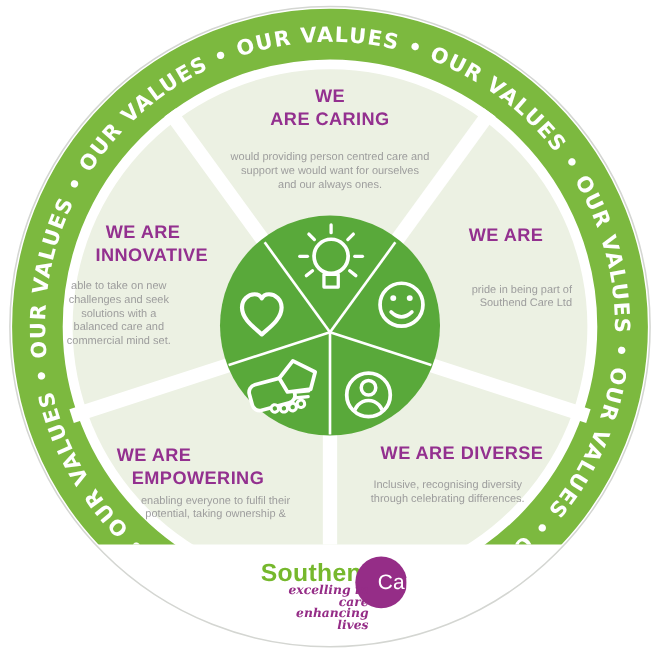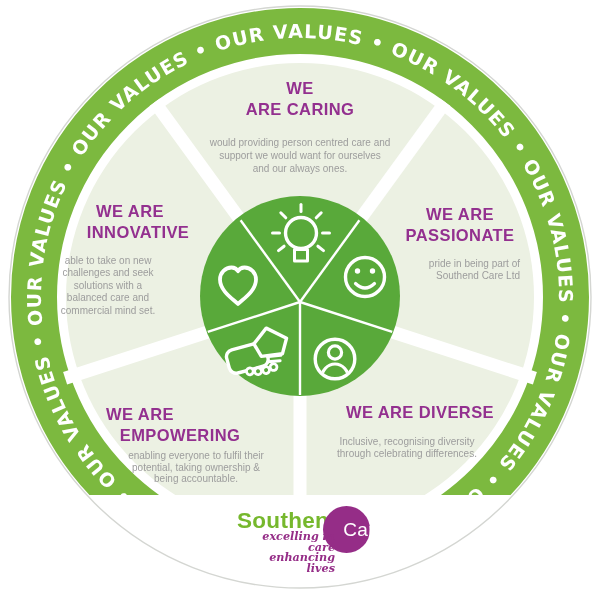--- a/index.html
+++ b/index.html
@@ -150,21 +150,20 @@
     <span class="line">ARE CARING</span>
   </div>
   <div id="d-caring" class="seg-desc" style="left:160px;top:136px;width:280px;">
     <span class="line">would providing person centred care and</span>
     <span class="line">support we would want for ourselves</span>
     <span class="line">and our always ones.</span>
   </div>
 
   <div id="t-passionate" class="seg-title" style="left:360px;top:204px;width:200px;">
     <span class="line">WE ARE</span>
-    <span class="line">PASSIONATE</span>
   </div>
   <div id="d-passionate" class="seg-desc" style="left:370px;top:258px;width:150px;">
     <span class="line">pride in being part of</span>
     <span class="line">Southend Care Ltd</span>
   </div>
 
   <div id="t-diverse" class="seg-title" style="left:305px;top:402px;width:230px;">
     <span class="line">WE ARE DIVERSE</span>
   </div>
   <div id="d-diverse" class="seg-desc" style="left:292px;top:436px;width:230px;">
@@ -172,21 +171,20 @@
     <span class="line">through celebrating differences.</span>
   </div>
 
   <div id="t-empowering" class="seg-title" style="left:65px;top:404px;width:230px;">
     <span class="line">WE ARE</span>
     <span class="line">EMPOWERING</span>
   </div>
   <div id="d-empowering" class="seg-desc" style="left:116px;top:450px;width:160px;">
     <span class="line">enabling everyone to fulfil their</span>
     <span class="line">potential, taking ownership &amp;</span>
-    <span class="line">being accountable.</span>
   </div>
 
   <div id="t-innovative" class="seg-title" style="left:38px;top:201px;width:200px;">
     <span class="line">WE ARE</span>
     <span class="line">INNOVATIVE</span>
   </div>
   <div id="d-innovative" class="seg-desc" style="left:28px;top:255px;width:160px;">
     <span class="line">able to take on new</span>
     <span class="line">challenges and seek</span>
     <span class="line">solutions with a</span>

